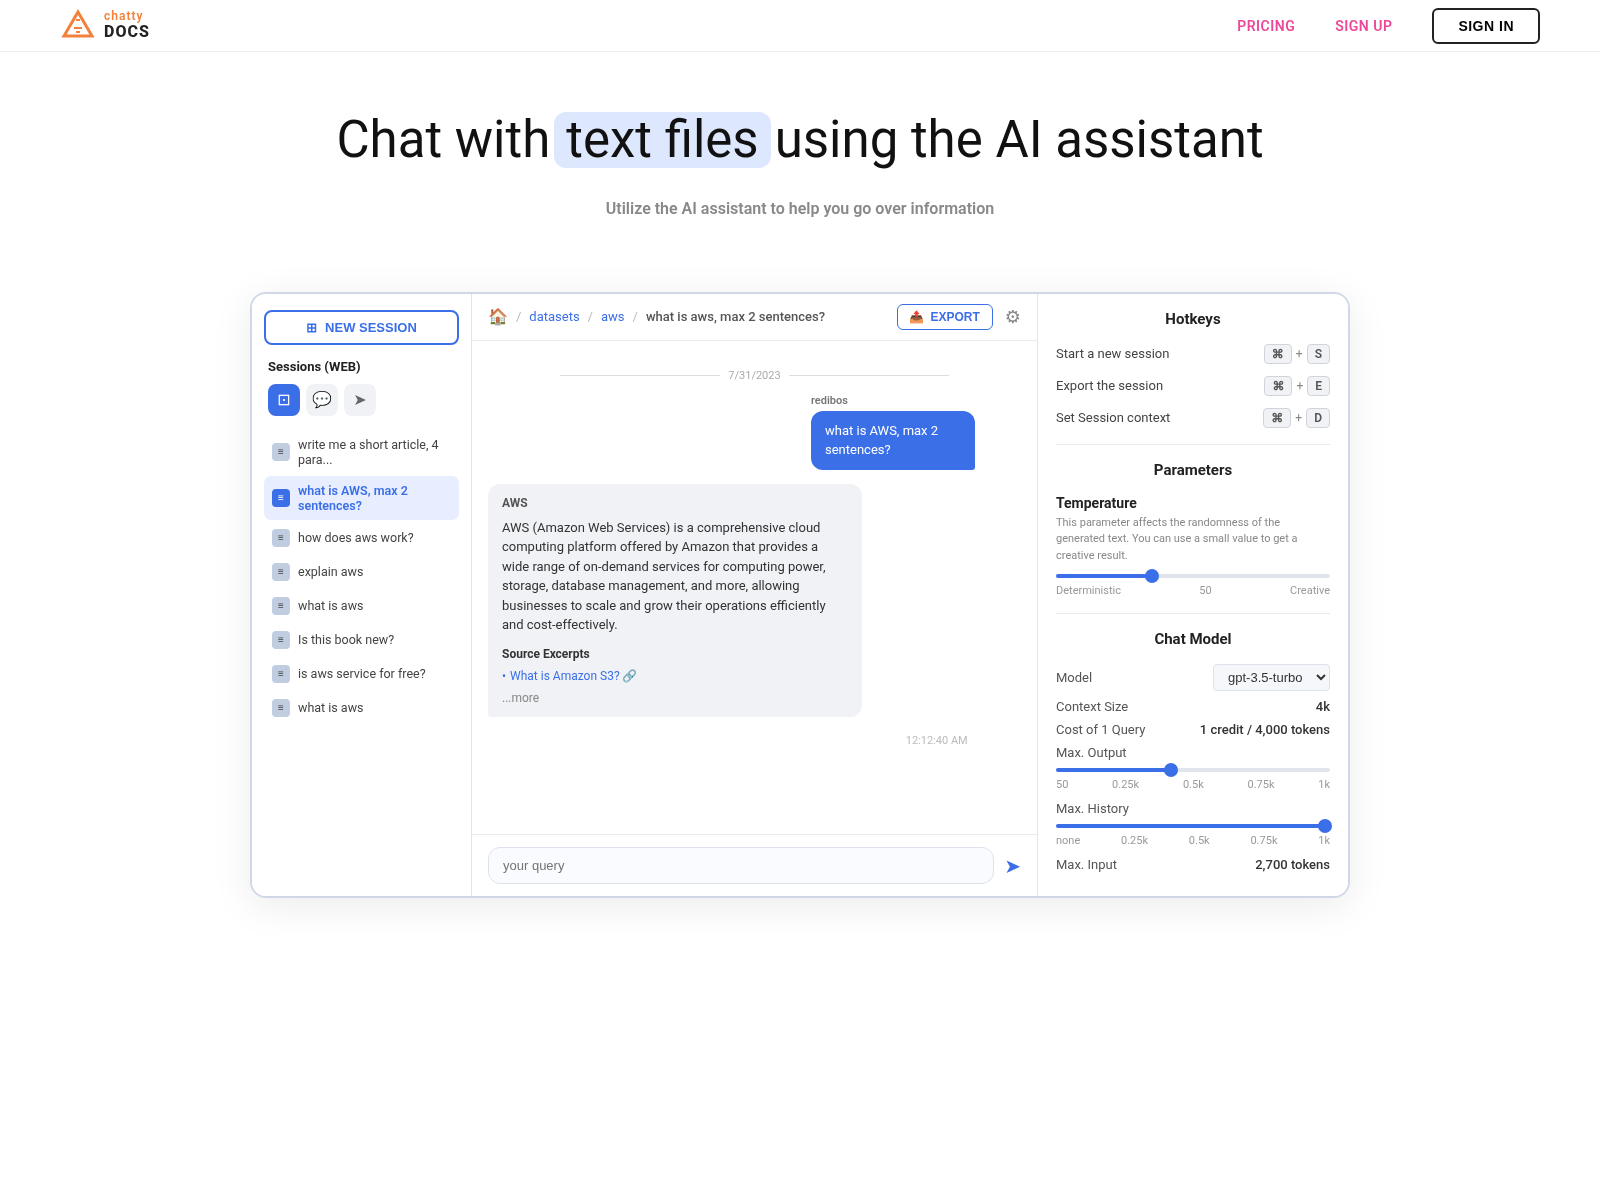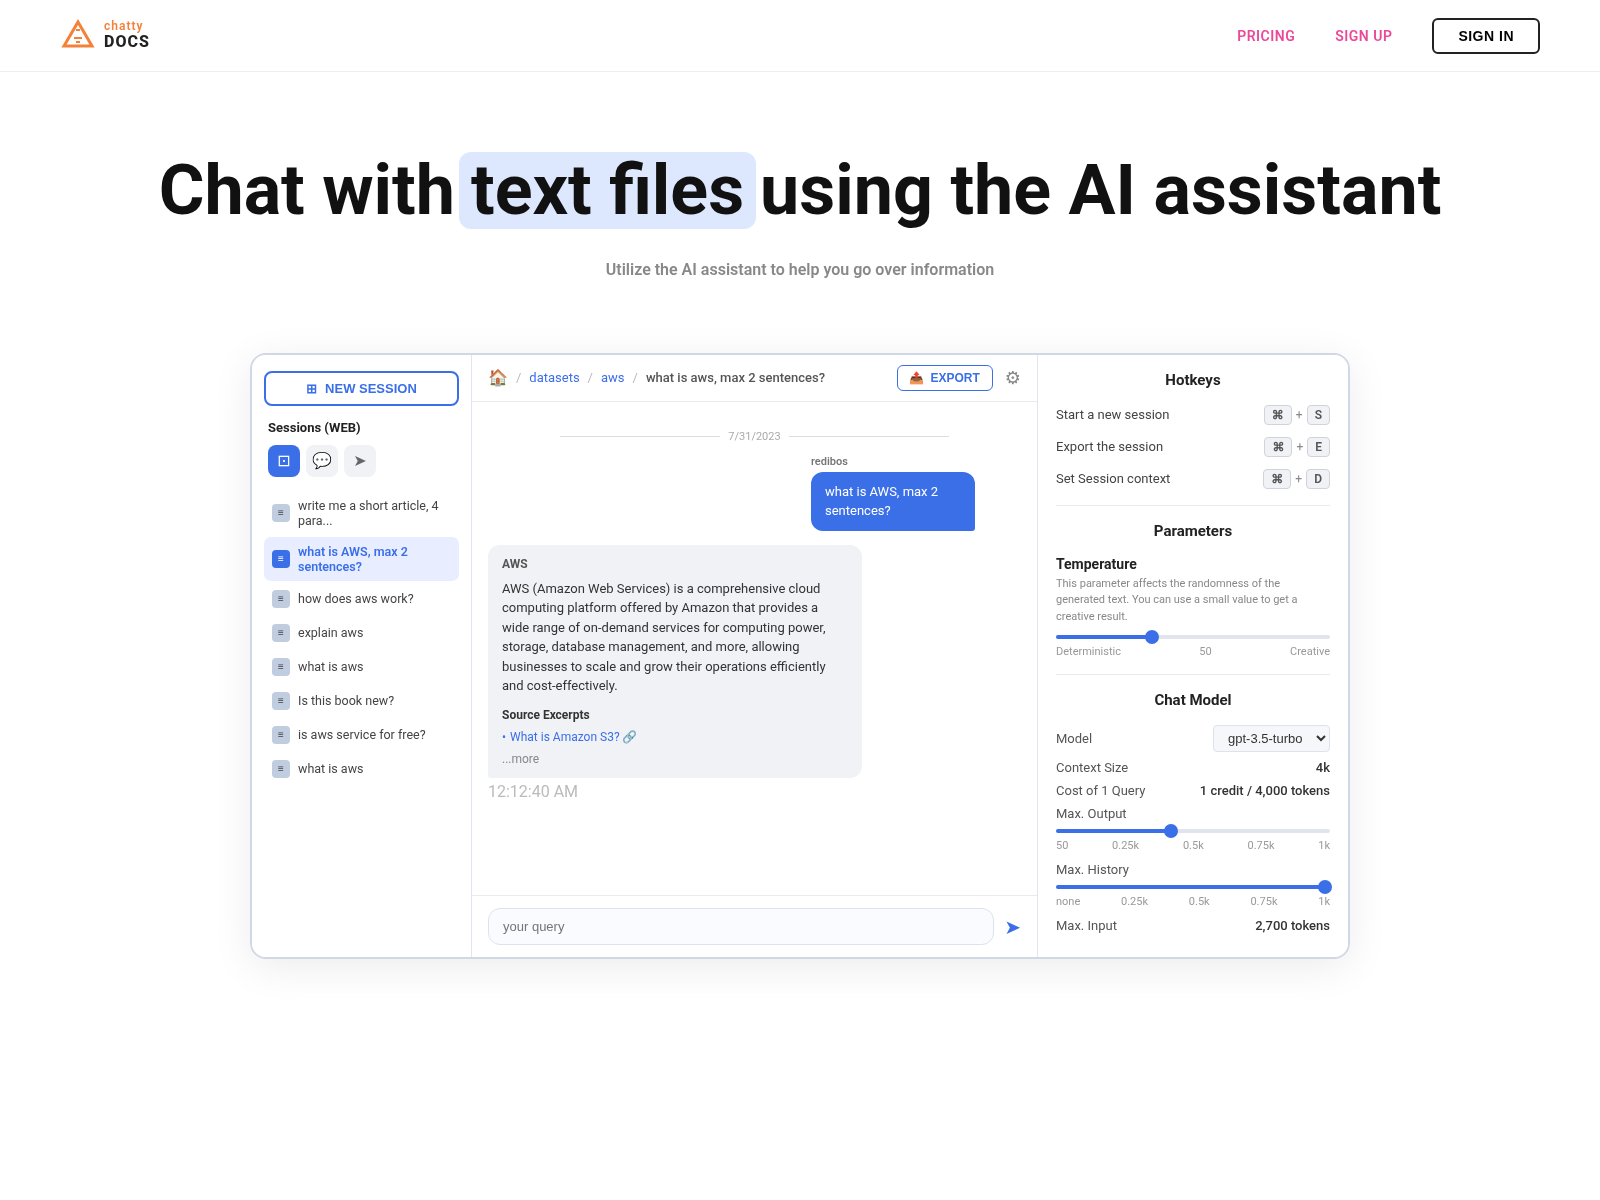--- a/index.html
+++ b/index.html
@@ -4,21 +4,21 @@
   <style>
     * { margin: 0; padding: 0; box-sizing: border-box; }
     body { font-family: -apple-system, BlinkMacSystemFont, 'Segoe UI', Roboto, sans-serif; background: #fff; color: #111; }
 
     
     .navbar {
       display: flex;
       align-items: center;
       justify-content: space-between;
       padding: 0 60px;
-      height: 72px;
+      height: 52px;
       border-bottom: 1px solid #eee;
     }
     .logo {
       display: flex;
       align-items: center;
       gap: 8px;
     }
     .logo-icon {
       width: 36px;
       height: 36px;
@@ -63,25 +63,24 @@
       background: #fff;
       letter-spacing: 0.5px;
     }
 
     
     .hero {
       text-align: center;
       padding: 60px 40px 30px;
     }
     .hero-title {
-      font-size: 70px;
-      font-weight: 700;
+      font-size: 51px;
+      font-weight: 400;
       line-height: 1.1;
       display: inline;
-      margin-top: 20px;
     }
     .hero-highlight {
       background: #dde8ff;
       border-radius: 12px;
       padding: 0 12px;
       display: inline-block;
     }
     .hero-subtitle {
       margin-top: 28px;
       font-size: 16px;
@@ -299,24 +298,24 @@
       display: flex;
       align-items: center;
       gap: 4px;
     }
     .source-more {
       font-size: 12px;
       color: #888;
       margin-top: 4px;
     }
     .msg-time {
-      text-align: left;
-      font-size: 16px;
+      text-align: right;
+      font-size: 11px;
       color: #bbb;
-      margin-top: 4px;
+      margin-top: 17px;
     }
     .chat-input-row {
       padding: 12px 16px;
       border-top: 1px solid #e8eaf0;
       display: flex;
       align-items: center;
       gap: 10px;
     }
     .chat-input {
       flex: 1;

